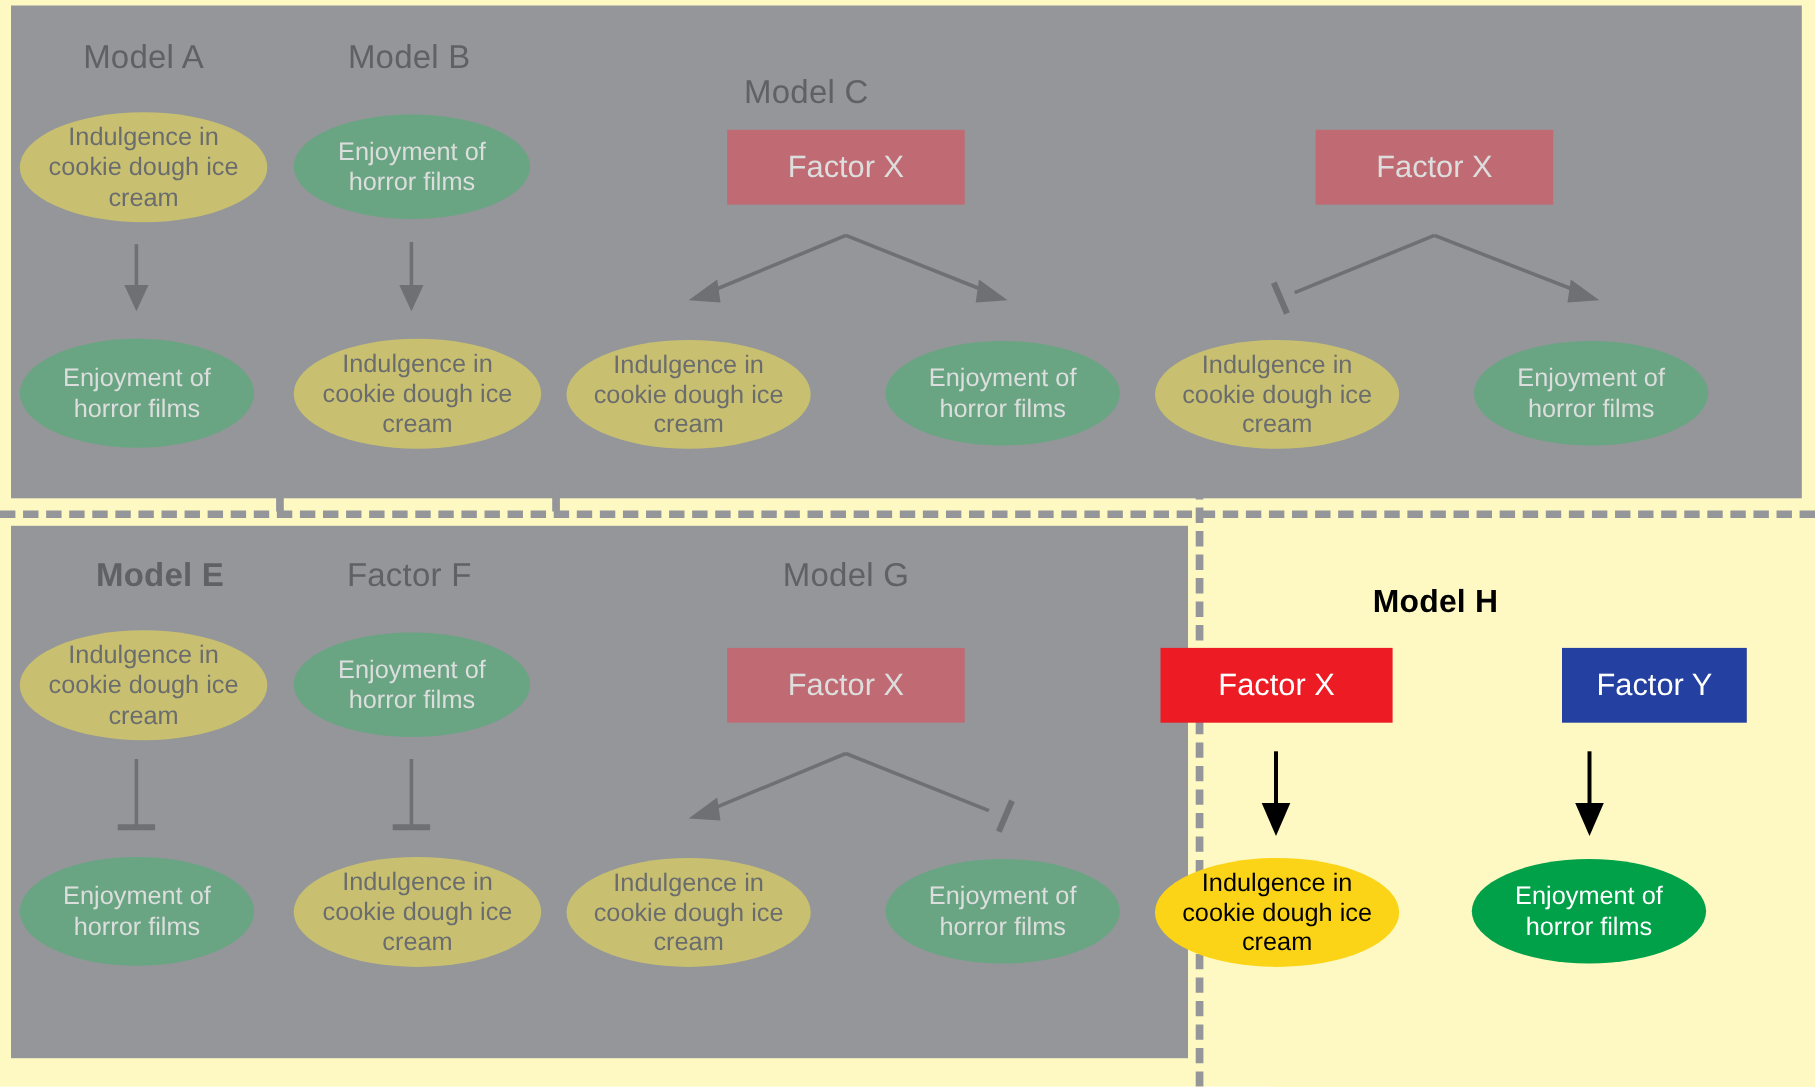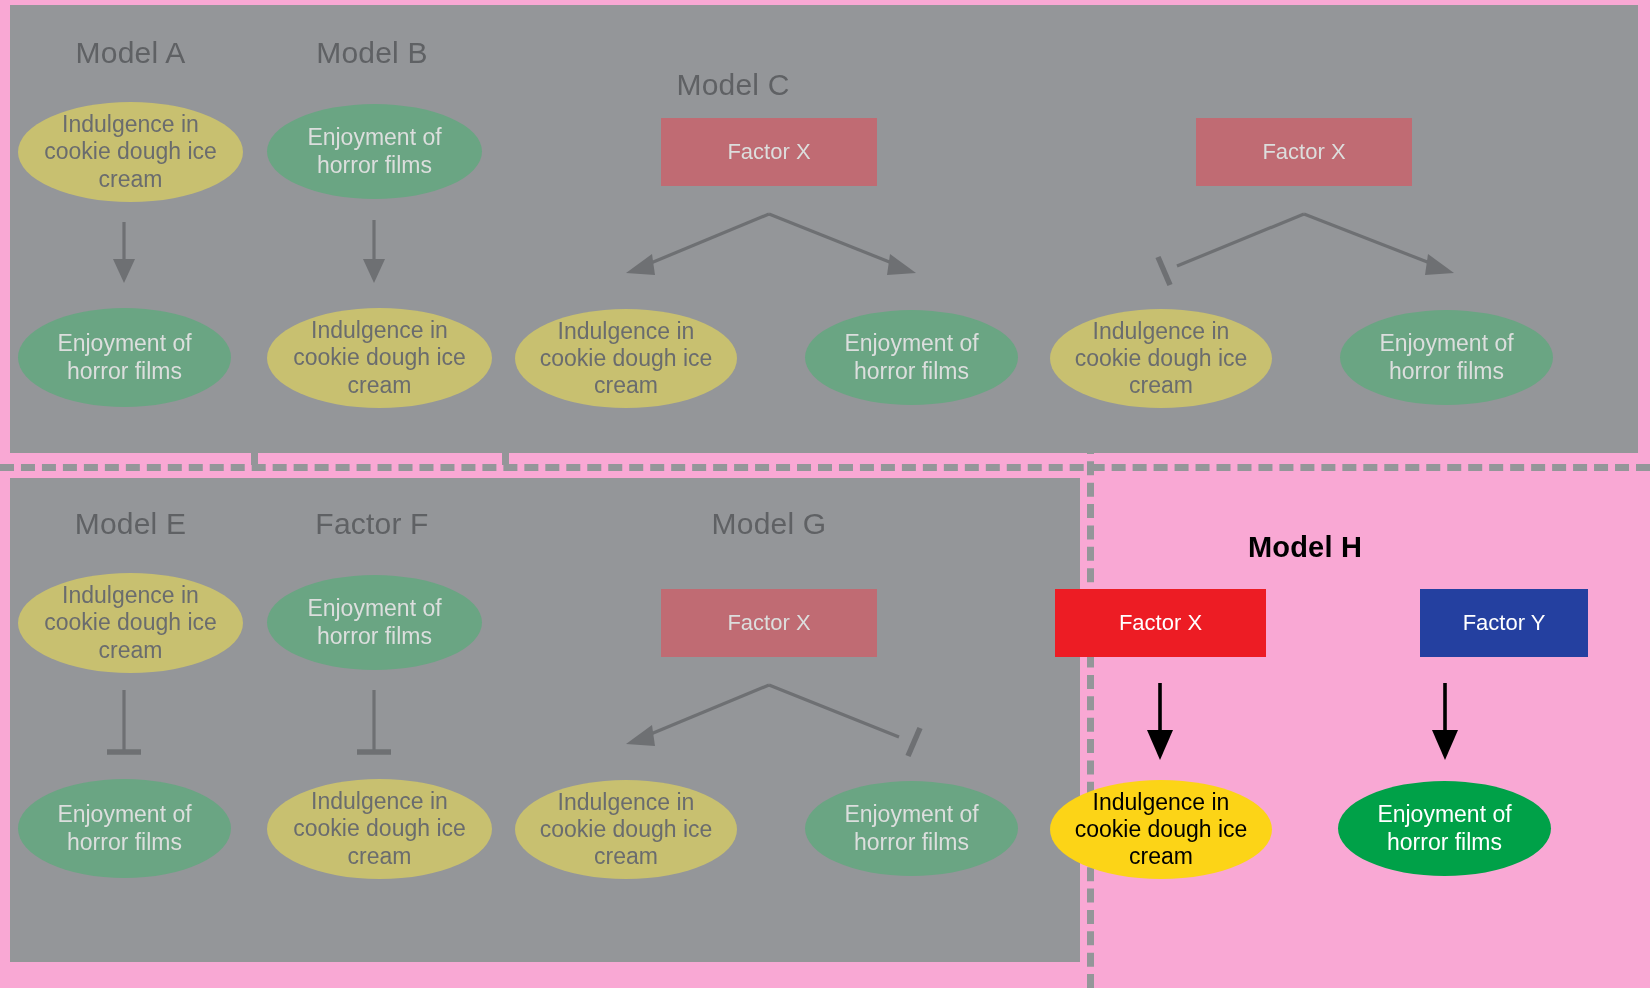--- a/index.html
+++ b/index.html
@@ -7,21 +7,21 @@
     padding: 0;
     background: #ffffff;
   }
   body {
     font-family: "Liberation Sans", sans-serif;
   }
   #canvas {
     position: relative;
     width: 1650px;
     height: 988px;
-    background: #f9a8d4;
+    background: #fef9c3;
     overflow: hidden;
   }
 
   
   .panel-dim {
     position: absolute;
     background: #949699;
   }
 
   
@@ -63,21 +63,21 @@
     font-size: 23px;
     box-sizing: border-box;
     padding: 0 14px;
   }
   .rect {
     position: absolute;
     display: flex;
     align-items: center;
     justify-content: center;
     text-align: center;
-    font-size: 22px;
+    font-size: 28px;
     box-sizing: border-box;
   }
 
   
   .n-khaki  { background: #c8c070; color: #6a6c6e; }
   .n-green  { background: #6aa583; color: #dcdedd; }
   .n-rose   { background: #c06b73; color: #dcdedd; }
   
   .n-red    { background: #ed1c24; color: #ffffff; }
   .n-blue   { background: #2440a0; color: #ffffff; }
@@ -158,21 +158,21 @@
 
       <line x1="1158" y1="257" x2="1170" y2="285" stroke-width="5.5"></line>
     </g>
     <polygon points="1454,273 1428,254 1425,275" fill="#6e7073"></polygon>
   </svg>
 
   <div class="ellipse n-khaki" style="left:1050px; top:309px; width:222px; height:99px;">Indulgence in cookie dough ice cream</div>
 
   <div class="ellipse n-green" style="left:1340px; top:310px; width:213px; height:95px;">Enjoyment of horror films</div>
 
-  <div class="model-title" style="left:18px; top:507px; width:225px;">Model E</div>
+  <div class="model-title" style="left:33px; top:507px; width:225px;font-weight:bold;">Model E</div>
 
   <div class="ellipse n-khaki" style="left:18px; top:573px; width:225px; height:100px;">Indulgence in cookie dough ice cream</div>
 
   <svg class="conn" style="left:0px; top:0px; width:1650px; height:988px;">
     <g stroke="#6e7073" fill="none">
       <line x1="124" y1="690" x2="124" y2="750" stroke-width="3.2"></line>
       <line x1="107" y1="752" x2="141" y2="752" stroke-width="5.5"></line>
     </g>
   </svg>
 

